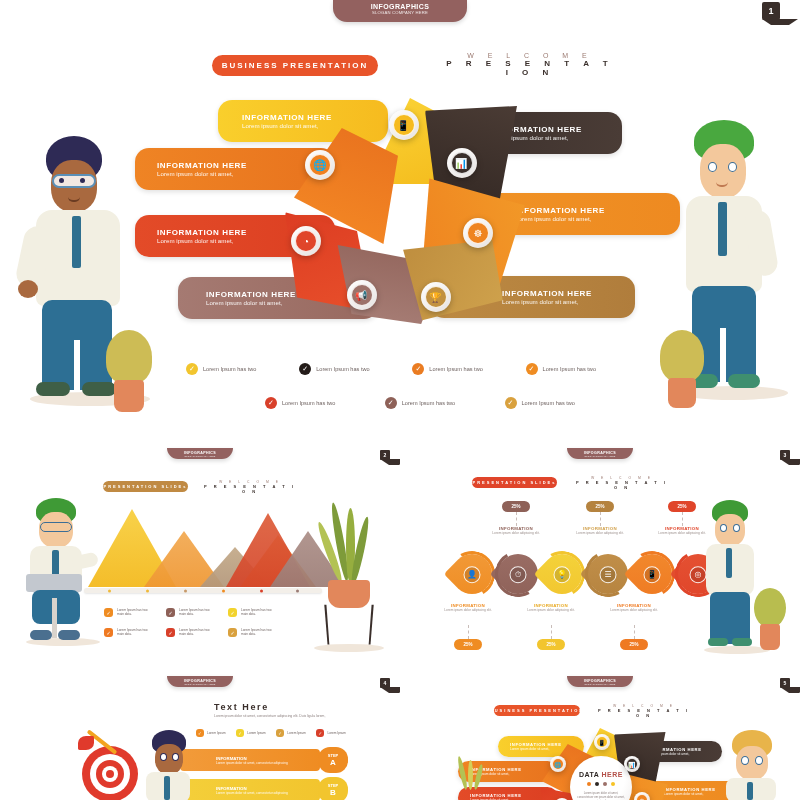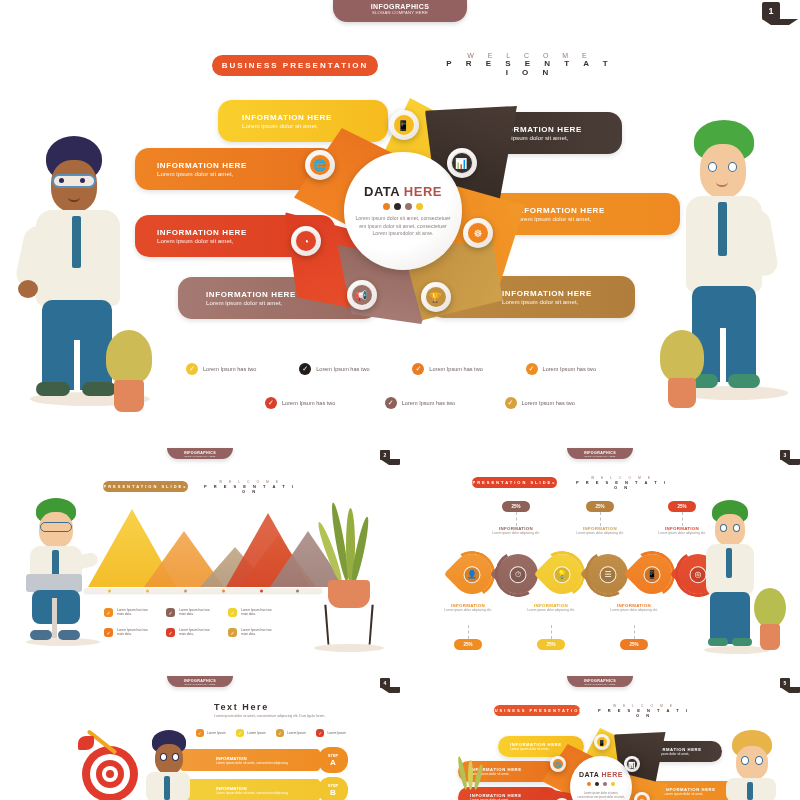--- a/index.html
+++ b/index.html
@@ -183,32 +183,20 @@
                 clip-path:polygon(46% 0%,100% 24%,86% 100%,0% 60%);border-radius:8px;"></div>
     <div class="petal" style="left:138px;top:74px;width:106px;height:112px;background:linear-gradient(250deg,#f29a28,#ef8420);
                 clip-path:polygon(6% 4%,96% 28%,72% 100%,0% 76%);border-radius:8px;"></div>
     <div class="petal" style="left:0px;top:108px;width:100px;height:104px;background:linear-gradient(340deg,#e8502b,#dc3c22);
                 clip-path:polygon(0% 4%,72% 22%,88% 100%,12% 86%);border-radius:8px;"></div>
     <div class="petal" style="left:48px;top:140px;width:116px;height:84px;background:linear-gradient(10deg,#a87f77,#906259);
                 clip-path:polygon(4% 6%,96% 30%,76% 100%,16% 88%);border-radius:8px;"></div>
     <div class="petal" style="left:116px;top:138px;width:106px;height:84px;background:linear-gradient(300deg,#d0a34d,#be8d3e);
                 clip-path:polygon(2% 14%,86% 2%,96% 74%,20% 98%);border-radius:8px;"></div>
 
-    <div class="hub" style="left:59px;top:52px;width:118px;height:118px;padding:0 10px;">
-      <div class="h1" style="font-size:13px;">
-        <span>DATA </span><em>HERE</em>
-      </div>
-      <div class="dots">
-        <i style="width:7px;height:7px;background:#ef8020;"></i>
-        <i style="width:7px;height:7px;background:#2e2724;"></i>
-        <i style="width:7px;height:7px;background:#9c7169;"></i>
-        <i style="width:7px;height:7px;background:#f7c325;"></i>
-      </div>
-      <div class="hp" style="font-size:5.2px;">Lorem ipsum dolor sit amet, consectetuer em ipsum dolor sit amet, consectetuer Lorem ipsumdolor sit ame.</div>
-    </div>
 
     <div class="ibub" style="left:104px;top:10px;width:30px;height:30px;">
       <span style="width:22px;height:22px;background:#f6bb1f;font-size:10px;">📱</span>
     </div>
     <div class="ibub" style="left:20px;top:50px;width:30px;height:30px;">
       <span style="width:22px;height:22px;background:#ef8020;font-size:11px;">🌐</span>
     </div>
     <div class="ibub" style="left:6px;top:126px;width:30px;height:30px;">
       <span style="width:22px;height:22px;background:#e0452a;font-size:10px;">◔</span>
     </div>

